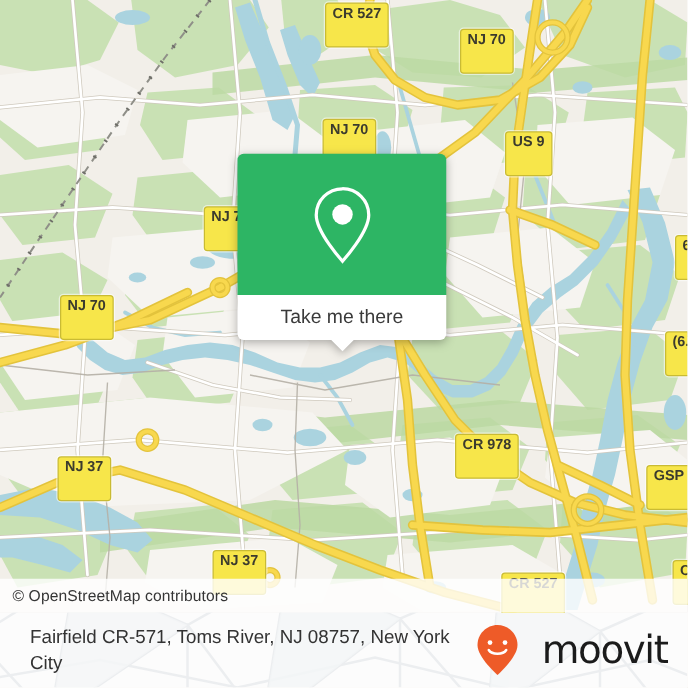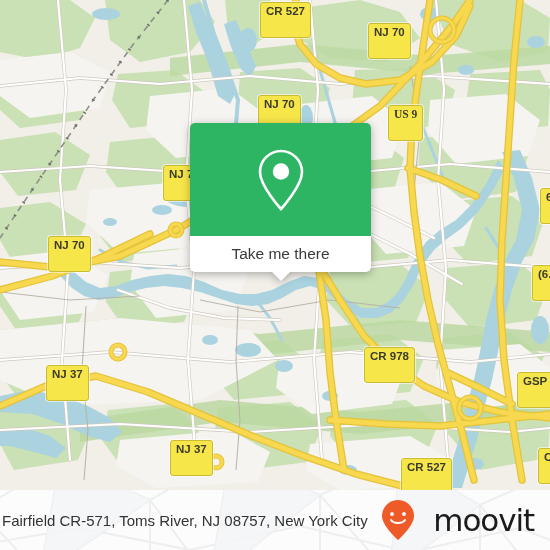--- a/index.html
+++ b/index.html
@@ -54,21 +54,21 @@
     padding: 3px 5px 19px 5px;
     white-space: nowrap;
     z-index: 20;
     box-shadow: 0 0 0 1px rgba(255,255,255,.55);
   }
 
   
   #callout {
     position: absolute;
     left: 190px; top: 123px;
-    width: 181px;
+    width: 167px;
     z-index: 30;
     filter: drop-shadow(0 2px 4px rgba(0,0,0,0.30));
   }
   .callout-top {
     background: #2db564;
     height: 113px;
     border-radius: 5px 5px 0 0;
     display: flex;
     align-items: center;
     justify-content: center;
@@ -109,21 +109,21 @@
     position: absolute;
     left: 0; top: -20px;
     width: 550px; height: 100px;
     opacity: 1;
   }
   #footer-inner {
     position: relative;
     height: 60px;
     display: flex;
     align-items: center;
-    padding: 0 12px 0 2px;
+    padding: 0 12px 0 24px;
     box-sizing: border-box;
   }
   #footer-address {
     flex: 1;
     font-size: 15px;
     line-height: 21px;
     color: #333333;
     padding-right: 8px;
   }
   #moovit-logo {
@@ -363,33 +363,36 @@
           <circle cx="216" cy="462" r="6"></circle>
           <circle cx="176" cy="230" r="6"></circle>
         </g>
       </g>
     </svg>
 
     <div id="shield-layer">
         <div class="shield" style="left: 260px; top: 2px;">CR 527</div>
         <div class="shield" style="left: 368px; top: 23px;">NJ 70</div>
         <div class="shield" style="left: 258px; top: 95px;">NJ 70</div>
-        <div class="shield" style="left: 388px; top: 105px; font-family: Liberation Serif, serif;">US 9</div>
+        <div class="shield" style="left: 404px; top: 105px;">US 9</div>
         <div class="shield" style="left: 163px; top: 165px;">NJ 70</div>
         <div class="shield" style="left: 48px; top: 236px;">NJ 70</div>
         <div class="shield" style="left: 540px; top: 188px;">6</div>
         <div class="shield" style="left: 532px; top: 265px;">(6..</div>
         <div class="shield" style="left: 46px; top: 365px;">NJ 37</div>
         <div class="shield" style="left: 364px; top: 347px;">CR 978</div>
         <div class="shield" style="left: 517px; top: 372px;">GSP</div>
         <div class="shield" style="left: 538px; top: 448px;">CR</div>
         <div class="shield" style="left: 170px; top: 440px;">NJ 37</div>
         <div class="shield" style="left: 401px; top: 458px;">CR 527</div>
       </div>
 
+    <div class="osm-bar">
+      <span>© OpenStreetMap contributors</span>
+    </div>
 
     <div id="callout">
       <div class="callout-top">
         <svg width="56" height="66" viewBox="0 0 56 66">
           <path d="M28 4 C16.4 4 7 13.4 7 25 C7 39 28 62 28 62 C28 62 49 39 49 25 C49 13.4 39.6 4 28 4 Z" fill="none" stroke="#ffffff" stroke-width="2.6"></path>
           <circle cx="28" cy="24.5" r="8.2" fill="#ffffff"></circle>
         </svg>
       </div>
       <div class="callout-bottom">
         <span>Take me there</span>

